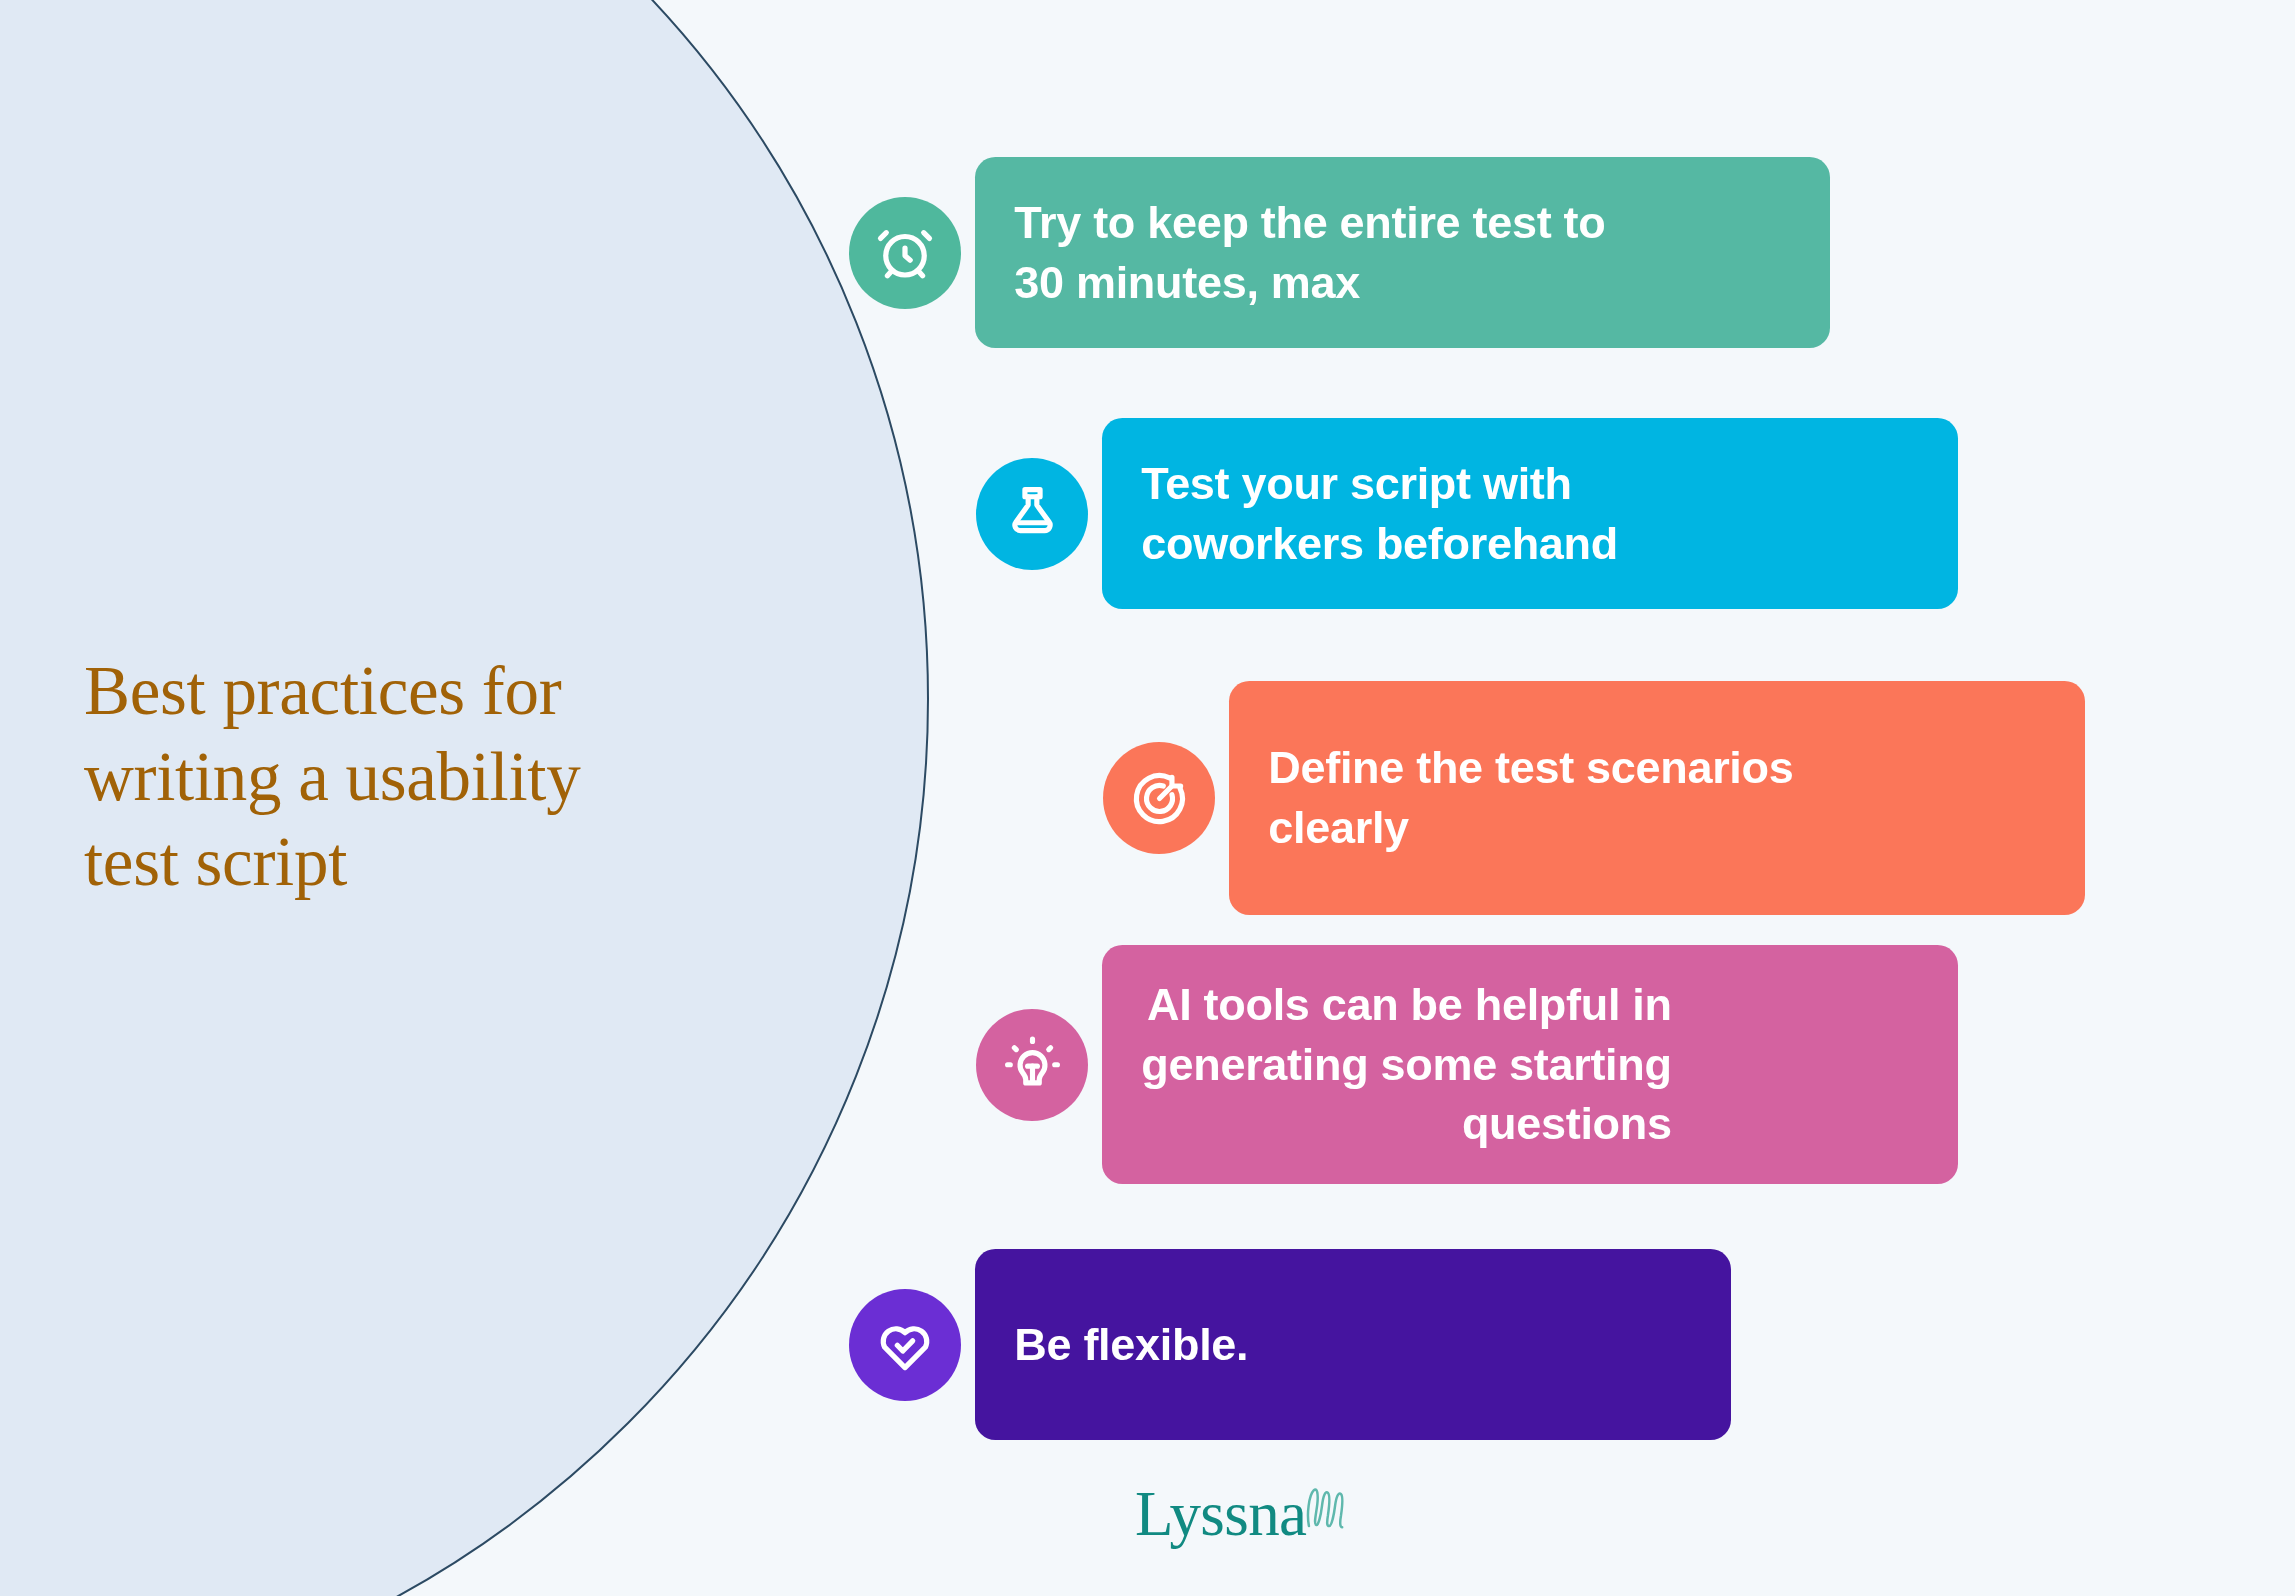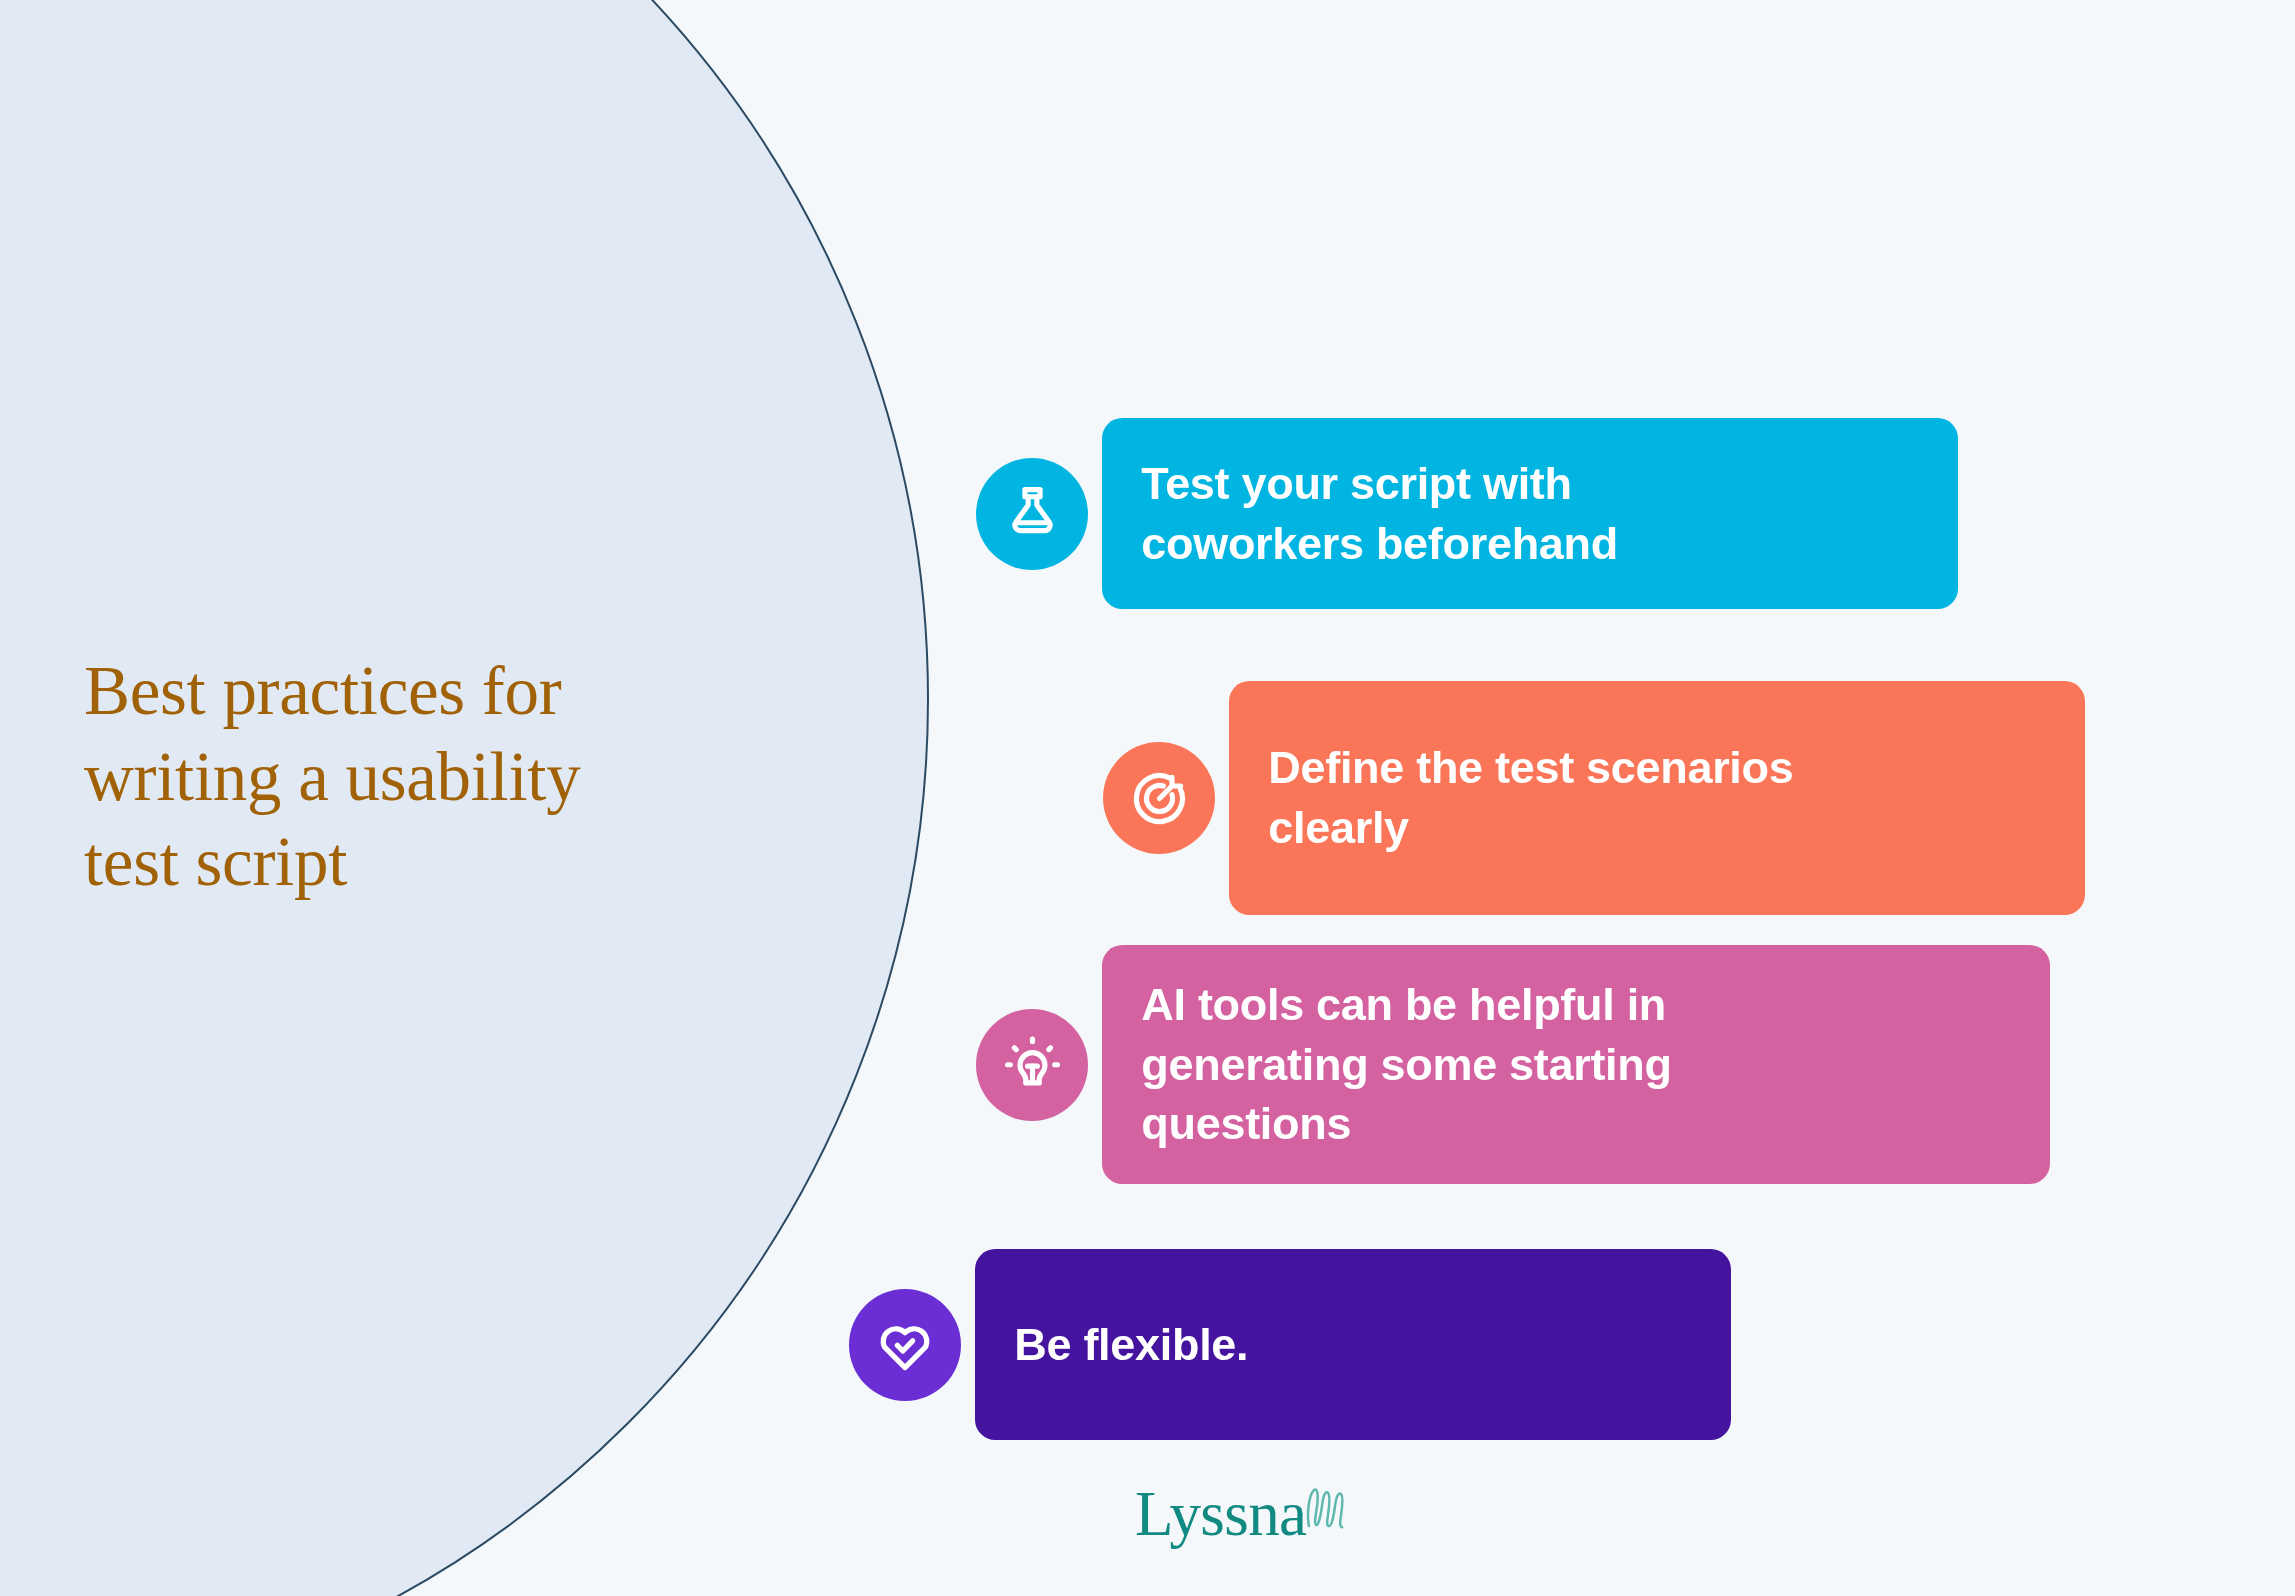--- a/index.html
+++ b/index.html
@@ -95,21 +95,21 @@
   #row-1 { left: 976px; top: 418px; }
   #row-1 .icon-badge { width: 112px; height: 112px; background: #00b5e2; }
   #row-1 .card { margin-left: 14.3px; width: 856px; height: 191px; background: #00b5e2; padding: 12px 39px; }
 
   #row-2 { left: 1103px; top: 681px; }
   #row-2 .icon-badge { width: 112px; height: 112px; background: #fb7659; }
   #row-2 .card { margin-left: 14.3px; width: 856px; height: 234px; background: #fb7659; padding: 0 39px; }
 
   #row-3 { left: 976px; top: 945px; }
   #row-3 .icon-badge { width: 112px; height: 112px; background: #d462a0; }
-  #row-3 .card { margin-left: 14.3px; width: 948px; height: 239px; background: #d462a0; padding: 0 39px; }
+  #row-3 .card { margin-left: 14.3px; width: 856px; height: 239px; background: #d462a0; padding: 0 39px; text-align: right; }
 
   #row-4 { left: 849px; top: 1249px; }
   #row-4 .icon-badge { width: 112px; height: 112px; background: #6b2ed4; }
   #row-4 .card { margin-left: 14.3px; width: 756px; height: 191px; background: #45149f; padding: 0 39px; }
 
   
   .logo {
     position: absolute;
     left: 1135px;
     top: 1483px;
@@ -132,20 +132,36 @@
 <body>
 
 <div id="stage">
 
   <div class="circle-shape"></div>
 
   <div class="title">Best practices for
 writing a usability
 test script</div>
 
+  <div class="row" id="row-0">
+    <div class="icon-badge">
+      <svg width="66" height="66" viewBox="0 0 24 24" fill="none" stroke="#ffffff" stroke-width="1.9" stroke-linecap="round" stroke-linejoin="round">
+        <circle cx="12" cy="13" r="7"></circle>
+        <path d="M12 10.2V13l1.9 1.6"></path>
+        <path d="M5.2 4.6 3.1 6.7"></path>
+        <path d="M18.8 4.6l2.1 2.1"></path>
+        <path d="M7.3 18.4 5.6 20.3"></path>
+        <path d="M16.7 18.4l1.7 1.9"></path>
+      </svg>
+    </div>
+    <div class="card">
+      <div class="card-text">Try to keep the entire test to
+30 minutes, max</div>
+    </div>
+  </div>
 
   <div class="row" id="row-1">
     <div class="icon-badge">
       <svg width="65" height="65" viewBox="0 0 24 24" fill="none" stroke="#ffffff" stroke-width="1.9" stroke-linecap="round" stroke-linejoin="round">
         <path d="M9.2 3.2h5.6v2.6H9.2z"></path>
         <path d="M10.4 5.8v3.1L5.9 15.1a2 2 0 0 0 1.6 3.2h9a2 2 0 0 0 1.6-3.2l-4.5-6.2V5.8"></path>
         <path d="M6.6 15.4h10.8"></path>
       </svg>
     </div>
     <div class="card">

